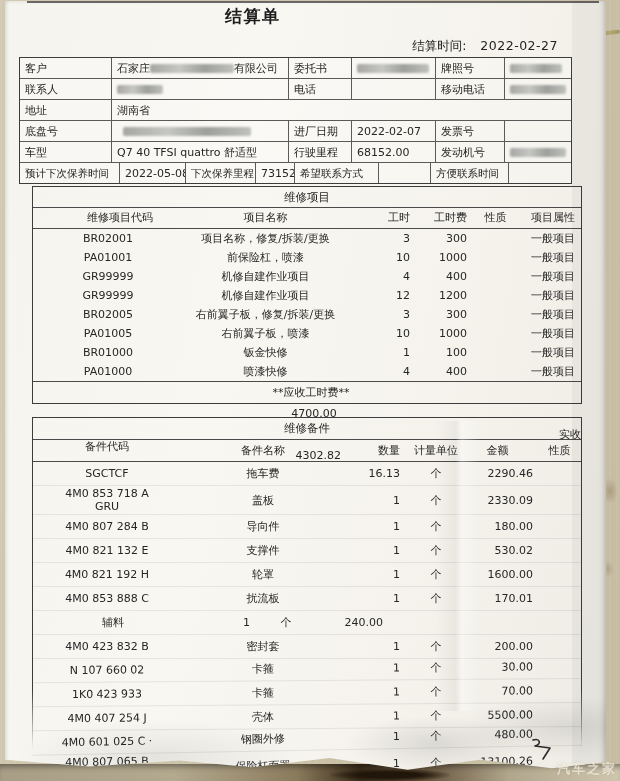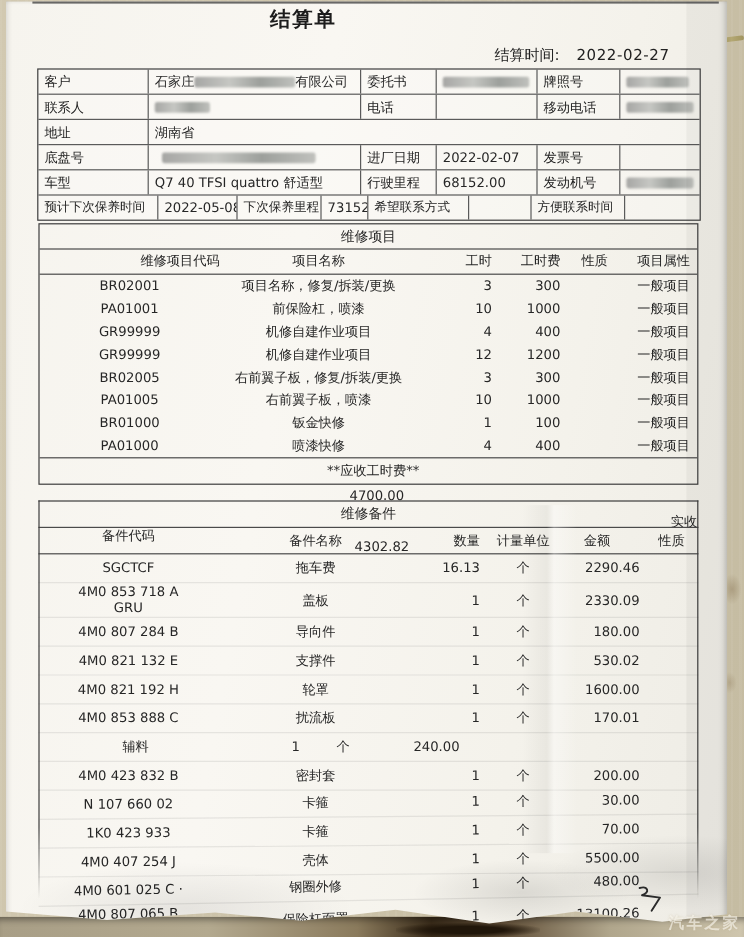--- a/index.html
+++ b/index.html
@@ -54,39 +54,39 @@
     position:absolute;left:220px;top:4px;font-size:17px;font-weight:bold;
     letter-spacing:1.5px;color:#1c1c1c;
   }
   .settle-time{position:absolute;top:37px;right:48px;font-size:12.5px;color:#222;}
   .settle-time .v{margin-left:14px;letter-spacing:.5px;}
   
   .redact{display:inline-block;height:9px;border-radius:2px;vertical-align:middle;
     background:linear-gradient(90deg,#a6a6a4,#c6c7c3 35%,#9da09c 65%,#c0c1bd);
     filter:blur(1.1px);}
   
-  .itable{position:absolute;left:26px;top:56px;width:551px;border:1.2px solid #3c3c3c;background:rgba(255,255,255,.25);text-align:center;}
+  .itable{position:absolute;left:14px;top:56px;width:551px;border:1.2px solid #3c3c3c;background:rgba(255,255,255,.25);text-align:center;}
   .irow{display:flex;height:20px;border-bottom:1px solid #5a5a5a;}
   .irow:last-child{border-bottom:none;}
   .ic{box-sizing:border-box;border-right:1px solid #5a5a5a;padding:0 5px;font-size:11px;
       line-height:19px;white-space:nowrap;overflow:hidden;display:flex;align-items:center;}
   .ic:last-child{border-right:none;}
   .lab{color:#232323;}
   .w1{width:92px;}.w2{width:177px;}.w3{width:63px;}.w4{width:84px;}.w5{width:69px;}.w6{flex:1;}
   .r6a{width:100px;font-size:10.5px;}.r6b{width:66px;}.r6c{width:70px;font-size:10.5px;}.r6d{width:39px;}
   .r6e{width:84px;font-size:10.5px;}.r6f{width:52px;}.r6g{width:78px;font-size:10.5px;}.r6h{flex:1;}
   
   .rtable{position:absolute;left:27px;top:185px;width:550px;border:1.2px solid #3c3c3c;box-sizing:border-box;}
   .rtitle{height:20px;line-height:20px;text-align:center;font-size:11.5px;border-bottom:1px solid #4a4a4a;}
   .rheader{display:flex;height:20px;line-height:20px;font-size:11px;border-bottom:1px solid #4a4a4a;}
   .rrow{display:flex;height:19px;line-height:19px;font-size:11px;}
   .rfooter{display:flex;height:21px;line-height:21px;font-size:11px;border-top:1px solid #4a4a4a;align-items:center;flex-direction:column;}
   .rc{box-sizing:border-box;white-space:nowrap;overflow:visible;}
   .rc.code{width:150px;text-align:center;}
-  .rc.codeh{width:150px;text-align:right;padding-left:24px;}
+  .rc.codeh{width:150px;text-align:center;padding-left:24px;}
   .rc.name{width:165px;text-align:center;}
   .rc.hours{width:70px;text-align:right;padding-right:8px;}
   .rc.fee{width:55px;text-align:right;padding-right:6px;}
   .rc.nature{width:45px;text-align:center;}
   .rc.attr{flex:1;text-align:right;padding-right:6px;}
   .rf-label{padding-left:8px;}
   .rf-amount{margin-left:14px;}
   .rf-received-label{margin-left:auto;}
   .rf-received{width:72px;text-align:right;padding-right:4px;}
   

